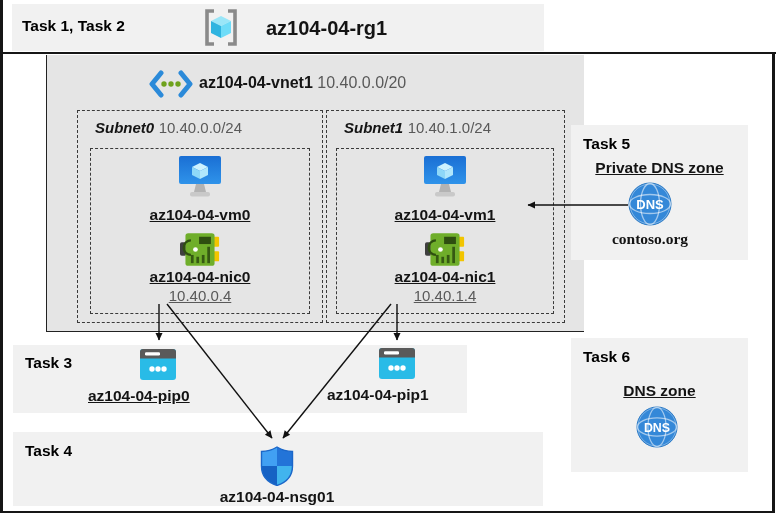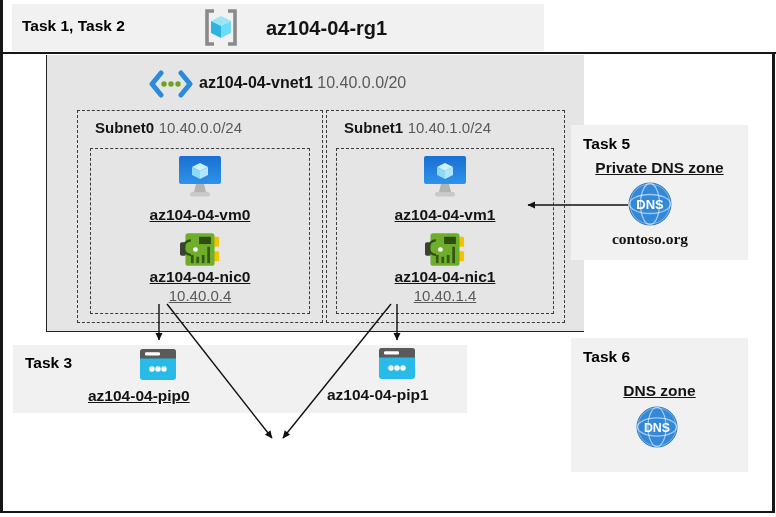--- a/index.html
+++ b/index.html
@@ -25,21 +25,21 @@
   
   .task-label{font-weight:bold;font-size:15.5px;color:#000000;white-space:nowrap;}
   .res-label{font-weight:bold;font-size:15.5px;color:#141414;white-space:nowrap;}
   .gray-text{font-size:15px;color:#595959;white-space:nowrap;}
   .center-text{text-align:center;width:100%;left:0;text-decoration:underline;}
   
   .subnet-box{border:1px dashed #3a3a3a;position:absolute;top:55px;height:211px;}
   .subnet0{left:30px;width:244px;}
   .subnet1{left:279px;width:237px;}
   .subnet-title{position:absolute;left:17px;top:8px;white-space:nowrap;}
-  .subnet-title .res-label{font-size:15px;}
+  .subnet-title .res-label{font-size:15px;font-style:italic;}
   .inner-box{position:absolute;border:1px dashed #3a3a3a;top:37px;height:164px;}
   .inner0{left:12px;width:218px;}
   .inner1{left:9px;width:216px;}
   .vm-icon{left:calc(50% - 22px);top:6px;}
   .vm-label{top:57px;}
   .nic-icon{left:calc(50% - 20px);top:83px;}
   .nic-label{top:119px;}
   .ip-text{top:138px;}
   .svg-overlay{left:0;top:0;pointer-events:none;}
 </style>
@@ -166,20 +166,38 @@
       <rect x="0" y="0" width="36" height="31" rx="3" fill="#29bbe7"></rect>
       <path d="M3,0 h30 a3,3 0 0 1 3,3 v6.5 h-36 v-6.5 a3,3 0 0 1 3,-3 z" fill="#5a5a5a"></path>
       <rect x="5" y="3.2" width="15" height="3.2" rx="1.2" fill="#ffffff"></rect>
       <circle cx="12" cy="20" r="2.7" fill="#ffffff"></circle>
       <circle cx="18" cy="20" r="2.7" fill="#ffffff"></circle>
       <circle cx="24" cy="20" r="2.7" fill="#ffffff"></circle>
     </svg>
     <div class="abs res-label" style="left:314px;top:41px;width:140px;text-align:left;">az104-04-pip1</div>
   </div>
 
+  <div class="abs band task4-band">
+    <div class="abs task-label" style="left:12px;top:10px;">Task 4</div>
+    <svg class="abs" style="left:246px;top:14px;" width="36" height="40" viewBox="0 0 36 40">
+      <defs>
+        <clipPath id="shieldclip">
+          <path d="M18,1 C13,4 7,5.5 2.5,5.5 L2.5,20 C2.5,30 9,36.5 18,39.5 C27,36.5 33.5,30 33.5,20 L33.5,5.5 C29,5.5 23,4 18,1 Z"></path>
+        </clipPath>
+      </defs>
+      <g clip-path="url(#shieldclip)">
+        <rect x="0" y="0" width="18" height="20" fill="#41a0f3"></rect>
+        <rect x="18" y="0" width="18" height="20" fill="#2374d8"></rect>
+        <rect x="0" y="20" width="18" height="20" fill="#1662c4"></rect>
+        <rect x="18" y="20" width="18" height="20" fill="#41b4ee"></rect>
+      </g>
+      <path d="M18,1 C13,4 7,5.5 2.5,5.5 L2.5,20 C2.5,30 9,36.5 18,39.5 C27,36.5 33.5,30 33.5,20 L33.5,5.5 C29,5.5 23,4 18,1 Z" fill="none" stroke="#1b67c9" stroke-width="1.4"></path>
+    </svg>
+    <div class="abs res-label" style="left:194px;top:56px;width:140px;text-align:center;">az104-04-nsg01</div>
+  </div>
 
   <div class="abs band task5-box">
     <div class="abs task-label" style="left:12px;top:10px;">Task 5</div>
     <div class="abs res-label center-text" style="top:34px;">Private DNS zone</div>
     <svg class="abs" style="left:57px;top:57px;" width="44" height="44" viewBox="0 0 44 44">
       <circle cx="22" cy="22" r="21" fill="#3488d8" stroke="#2a79c4" stroke-width="1"></circle>
       <ellipse cx="22" cy="22" rx="9.5" ry="20.5" fill="none" stroke="rgba(255,255,255,0.55)" stroke-width="1.3"></ellipse>
       <ellipse cx="22" cy="22" rx="20.5" ry="9.5" fill="none" stroke="rgba(255,255,255,0.55)" stroke-width="1.3"></ellipse>
       <circle cx="22" cy="22" r="20" fill="none" stroke="rgba(255,255,255,0.35)" stroke-width="1"></circle>
       <text x="22" y="27" text-anchor="middle" font-family="Liberation Sans, sans-serif" font-size="13" font-weight="bold" fill="#ffffff">DNS</text>

